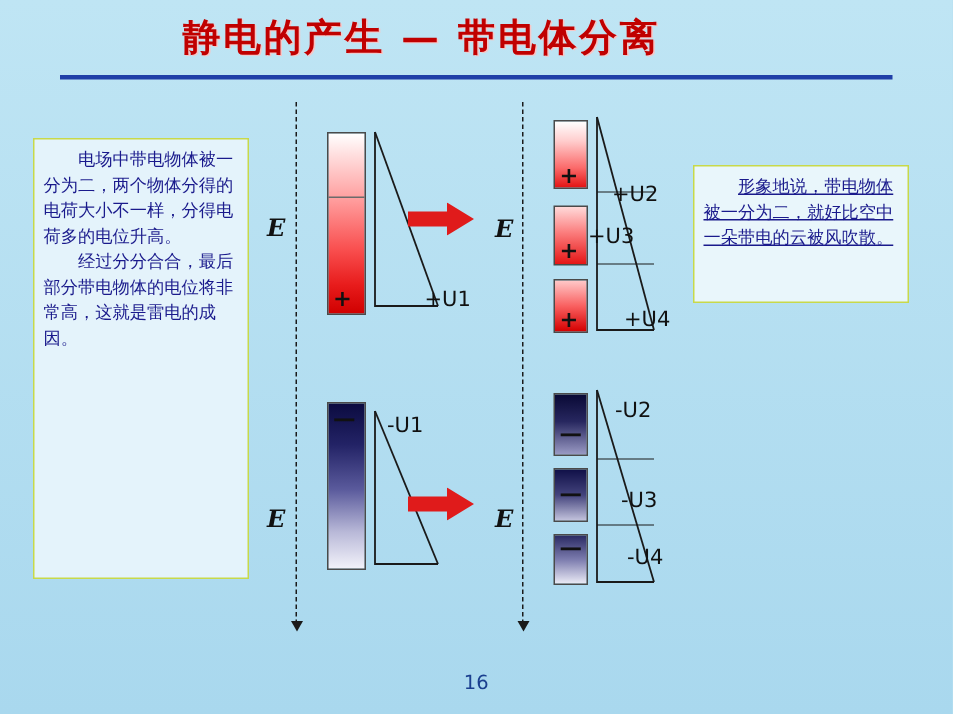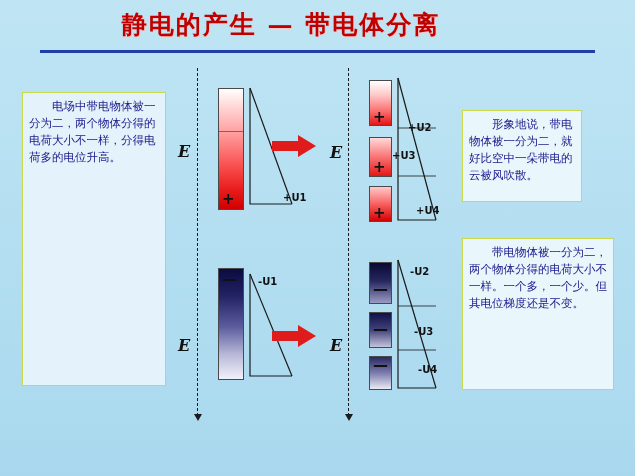--- a/index.html
+++ b/index.html
@@ -61,22 +61,23 @@
     text-indent: 2em;
   }
   .tb-left {
     left: 22px; top: 80px;
     width: 144px; height: 294px;
     background: #e4f3fb;
     margin-top: 12px;
   }
   .tb-right-top {
     left: 462px; top: 110px;
-    width: 120px; height: 92px;
+    width: 144px; height: 92px;
     background: #e9f6fb;
+    text-decoration: underline;
   }
   .tb-right-bottom {
     left: 462px; top: 238px;
     width: 152px; height: 152px;
     background: #e9f6fb;
   }
   
   .dash-line {
     position: absolute;
     width: 0;
@@ -166,25 +167,24 @@
   .red-arrow {
     position: absolute;
     width: 44px; height: 22px;
   }
   .ra-1 { left: 272px; top: 135px; }
   .ra-2 { left: 272px; top: 325px; }
   
   .tri-svg { position: absolute; }
   .u-label {
     position: absolute;
-    font-size: 10px;
+    font-size: 14px;
     color: #111111;
     font-family: "DejaVu Sans", sans-serif;
     white-space: nowrap;
-    font-weight: bold;
   }
   
   .page-num {
     position: absolute;
     left: 0; top: 448px;
     width: 635px;
     text-align: center;
     font-size: 13px;
     color: #1a3f8f;
     font-family: "DejaVu Sans", sans-serif;
@@ -201,29 +201,27 @@
 
 <div id="slide">
 
   <div class="title-bar">
     <span class="title-text">静电的产生 — 带电体分离</span>
   </div>
   <div class="title-rule"></div>
 
   <div class="textbox tb-left">
     <p>电场中带电物体被一分为二，两个物体分得的电荷大小不一样，分得电荷多的电位升高。</p>
+    <p>经过分分合合，最后部分带电物体的电位将非常高，这就是雷电的成因。</p>
   </div>
 
   <div class="textbox tb-right-top">
     <p>形象地说，带电物体被一分为二，就好比空中一朵带电的云被风吹散。</p>
   </div>
 
-  <div class="textbox tb-right-bottom">
-    <p>带电物体被一分为二，两个物体分得的电荷大小不一样。一个多，一个少。但其电位梯度还是不变。</p>
-  </div>
 
   <div class="dash-line dl-1"></div>
   <div class="arrow-down ad-1"></div>
   <div class="dash-line dl-2"></div>
   <div class="arrow-down ad-2"></div>
 
   <div class="e-label" style="left:178px; top:142px;">E</div>
 
   <div class="bar bar-tall-red">
     <div class="divider"></div>
@@ -291,14 +289,15 @@
     <polyline points="2,2 2,130 40,130" fill="none" stroke="#1a1a1a" stroke-width="1.2"></polyline>
     <line x1="2" y1="2" x2="40" y2="130" stroke="#1a1a1a" stroke-width="1.2"></line>
     <line x1="2" y1="48" x2="40" y2="48" stroke="#1a1a1a" stroke-width="0.8"></line>
     <line x1="2" y1="92" x2="40" y2="92" stroke="#1a1a1a" stroke-width="0.8"></line>
   </svg>
   <div class="u-label" style="left:410px; top:266px;">-U2</div>
   <div class="u-label" style="left:414px; top:326px;">-U3</div>
   <div class="u-label" style="left:418px; top:344px;margin-top:20px;">-U4</div>
 
   <div class="footer-rule"></div>
+  <div class="page-num">16</div>
 
 </div>
 
 </body></html>

